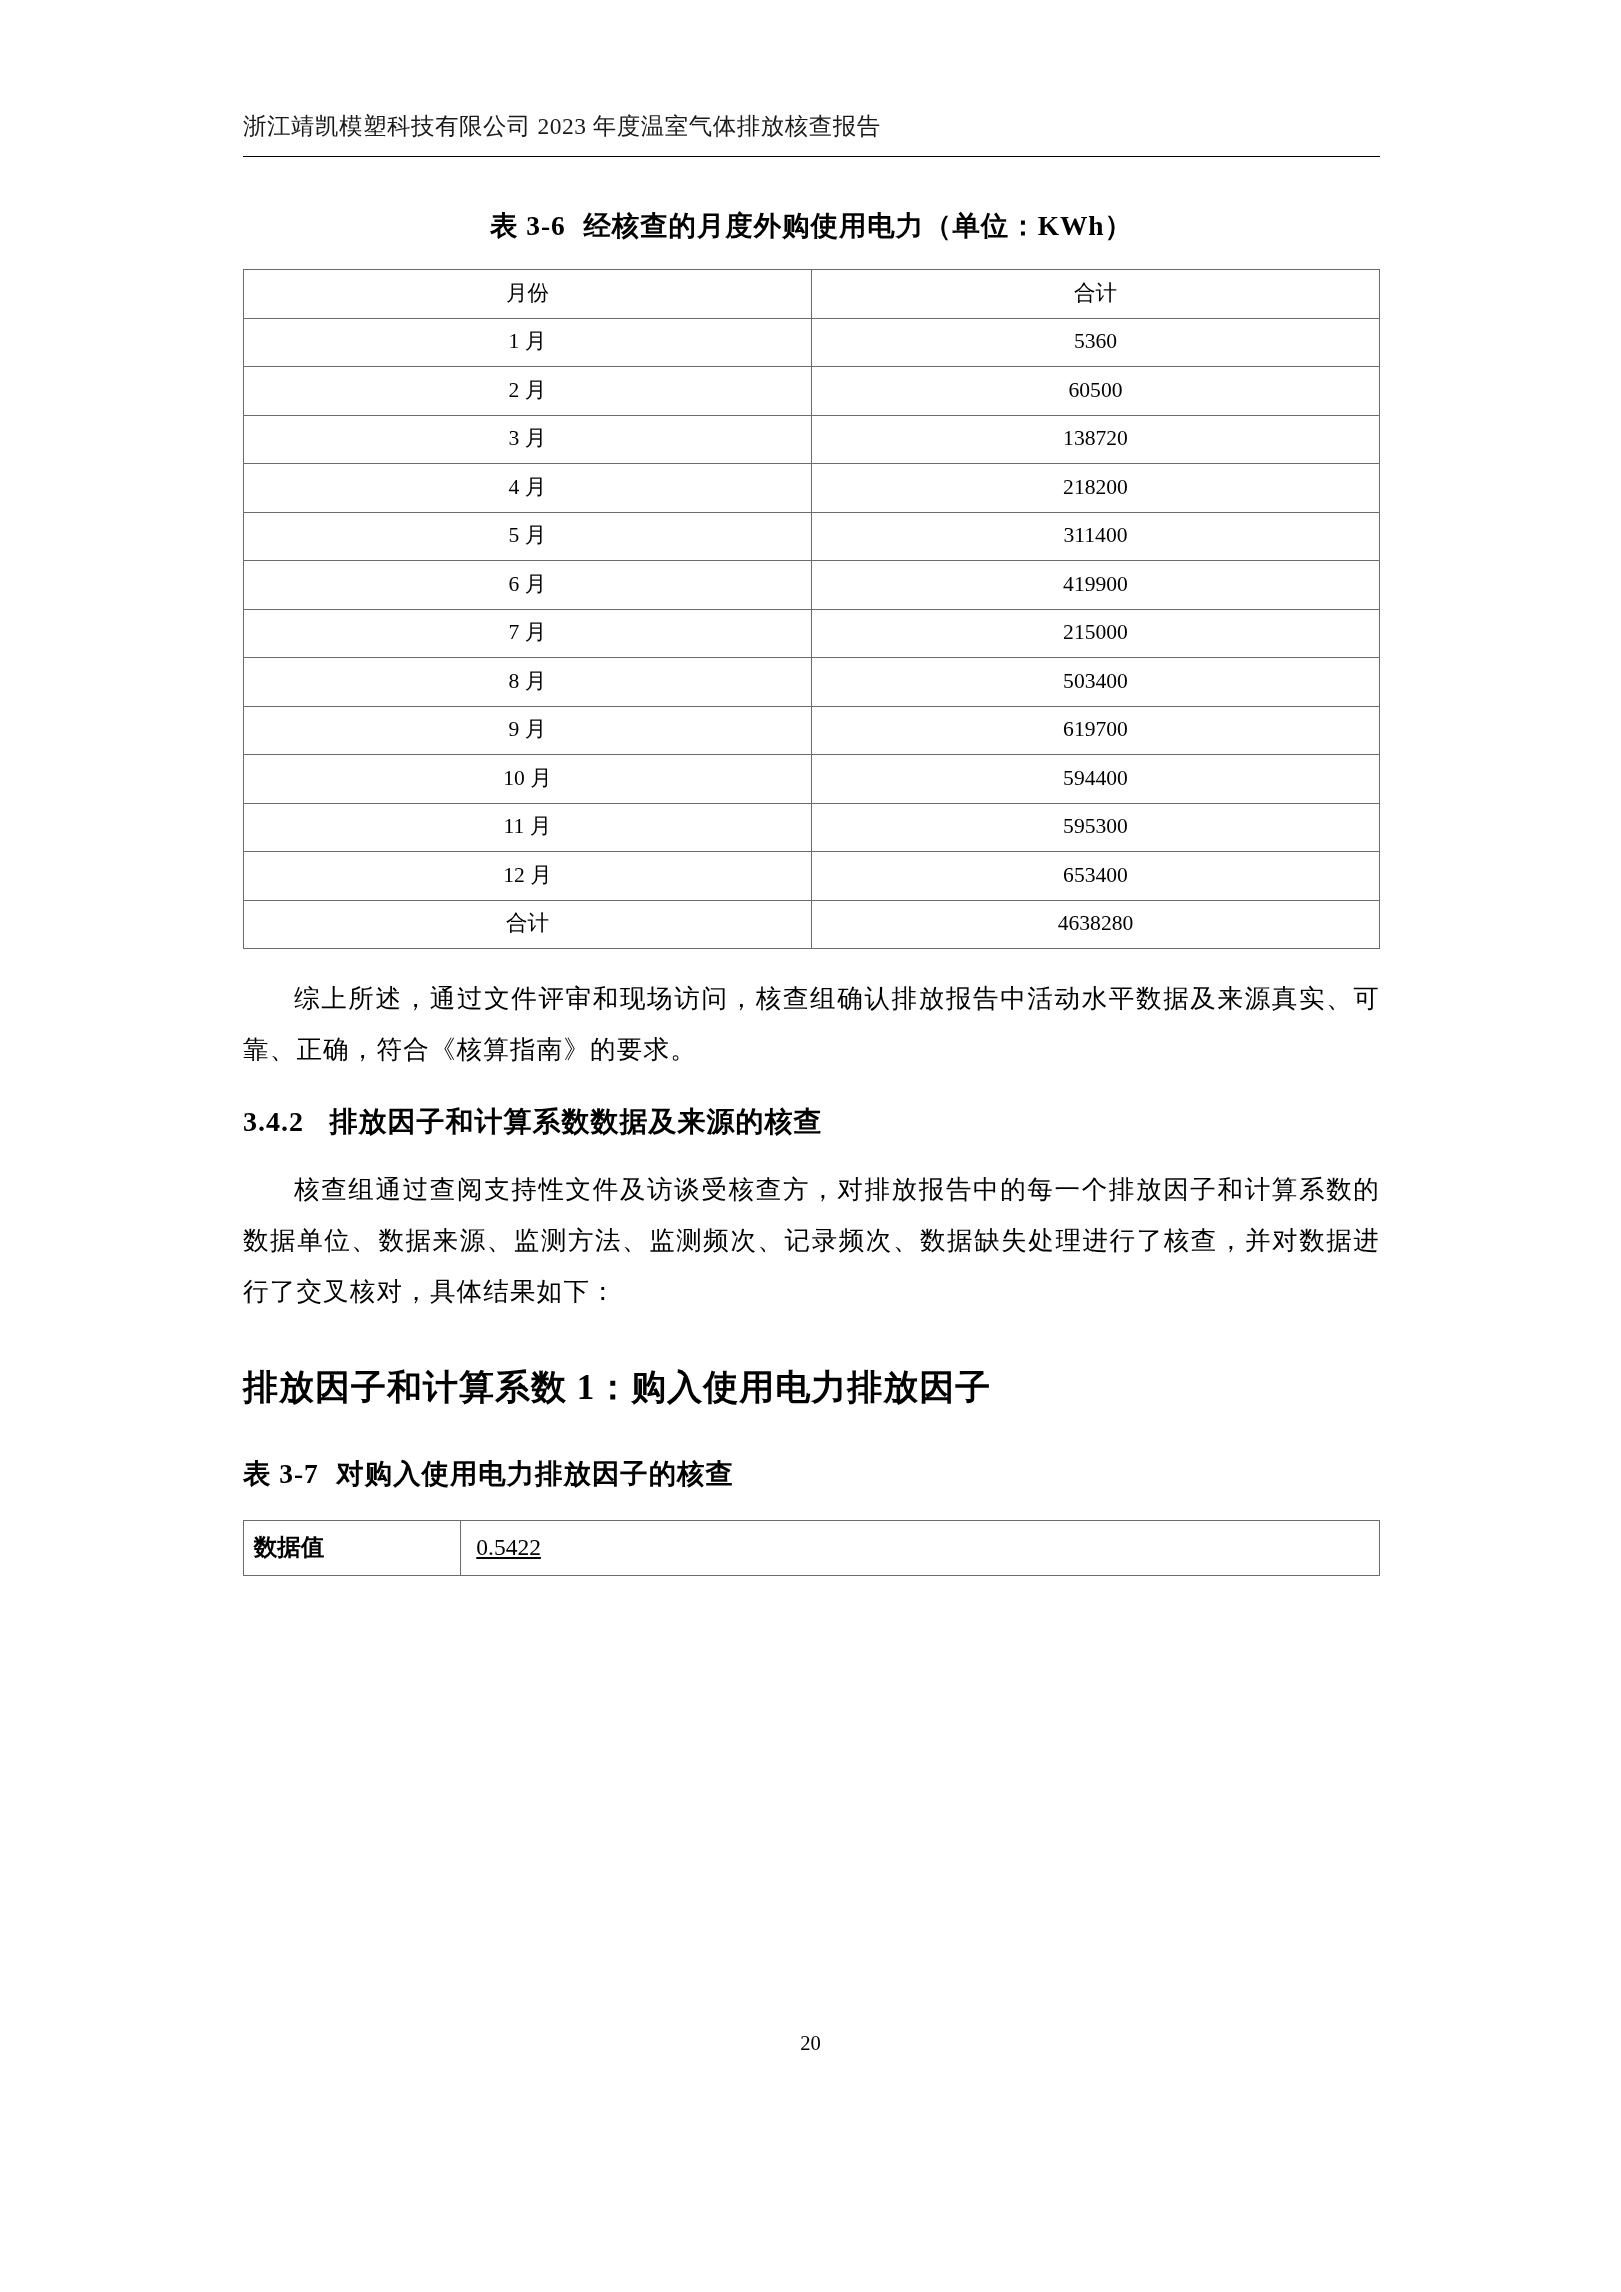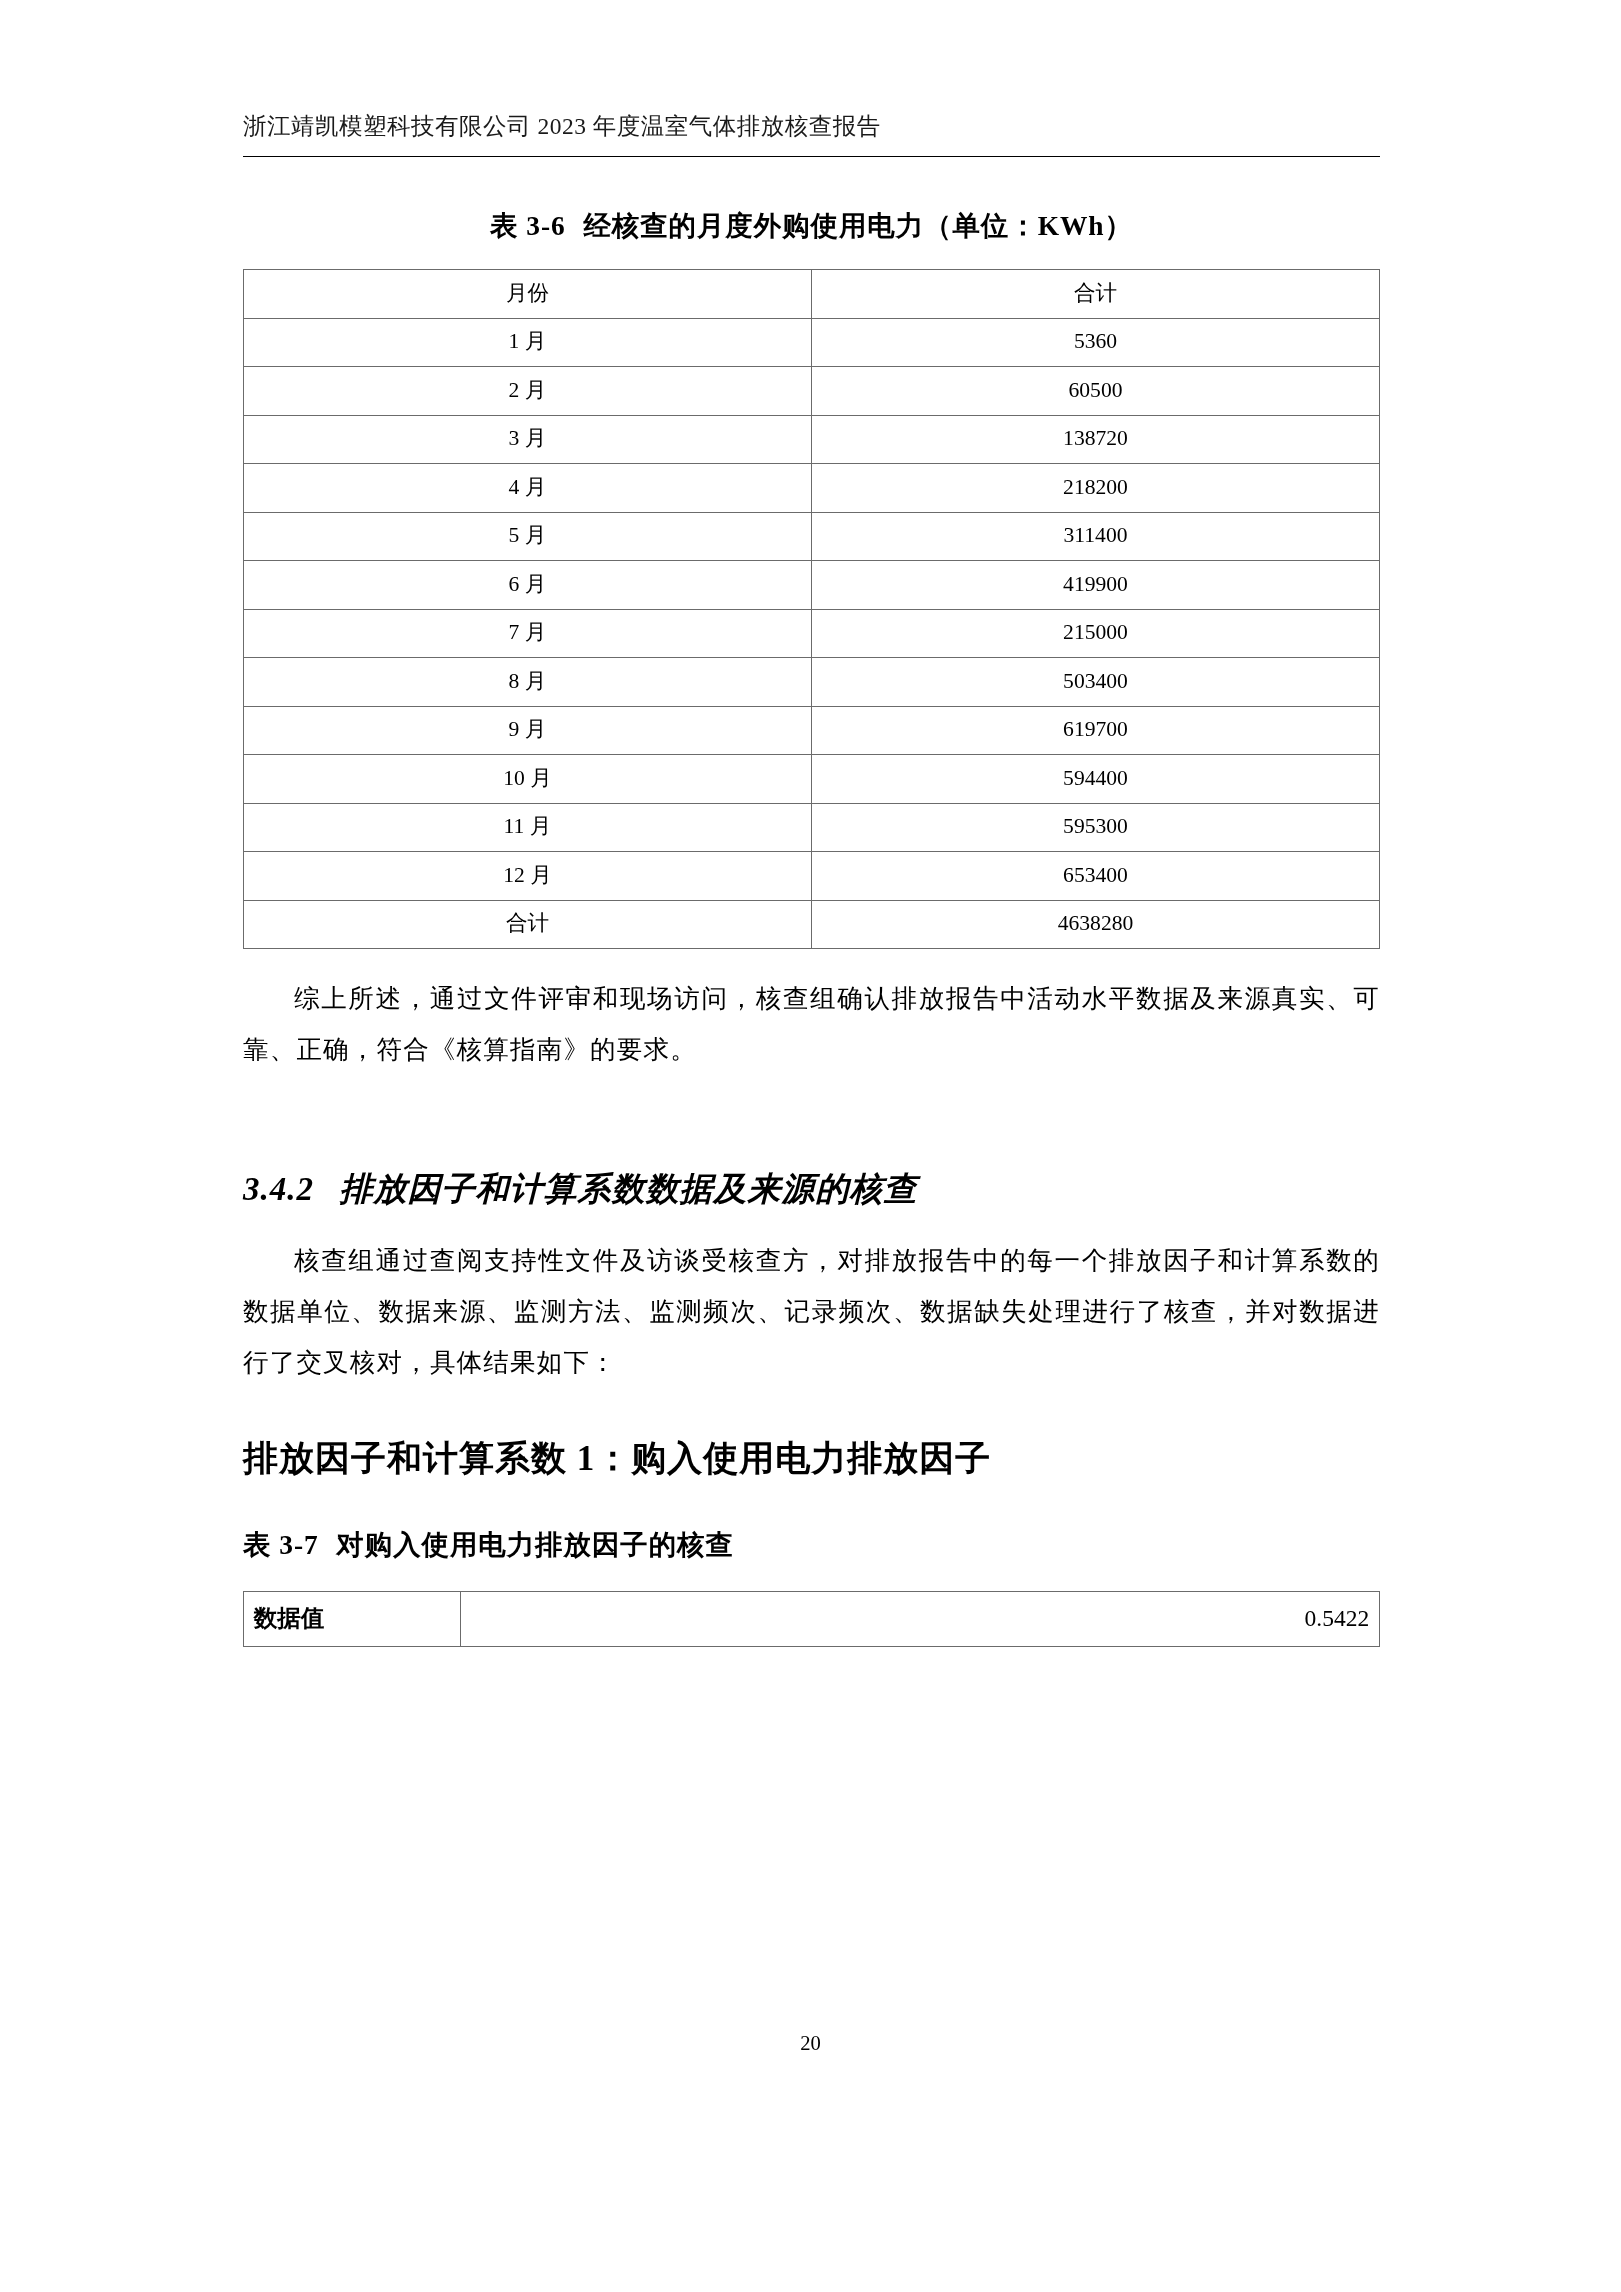--- a/index.html
+++ b/index.html
@@ -62,25 +62,24 @@
 
   p.body {
     font-size: 25.5px;
     line-height: 2.0;
     text-indent: 2em;
     margin: 23.5px 0 0 0;
     text-align: justify;
     letter-spacing: 1.2px;
   }
   h3.section {
-    font-size: 33px;
-    font-weight: bold;
-    margin: 92px 0 0 0;
-    letter-spacing: 1px;
-    font-style: italic;
+    font-size: 28px;
+    font-weight: bold;
+    margin: 28px 0 0 0;
+    letter-spacing: 1px;
   }
   h3.section .sec-num { margin-right: 25.5px; }
 
   h4.subhead {
     font-size: 35px;
     font-weight: bold;
     margin: 47px 0 0 0;
     letter-spacing: 1px;
   }
   .table-caption2 {
@@ -103,22 +102,23 @@
     font-size: 23.5px;
     padding: 11.8px 9.8px;
     line-height: 1.3;
   }
   table.kv td.k {
     width: 196px;
     text-align: left;
     font-weight: bold;
   }
   table.kv td.v {
-    text-align: right;
+    text-align: left;
     padding-left: 15.7px;
+    text-decoration: underline;
   }
   .page-number {
     position: absolute;
     left: 0;
     right: 0;
     top: 2032px;
     text-align: center;
     font-size: 20.6px;
   }
 </style>

